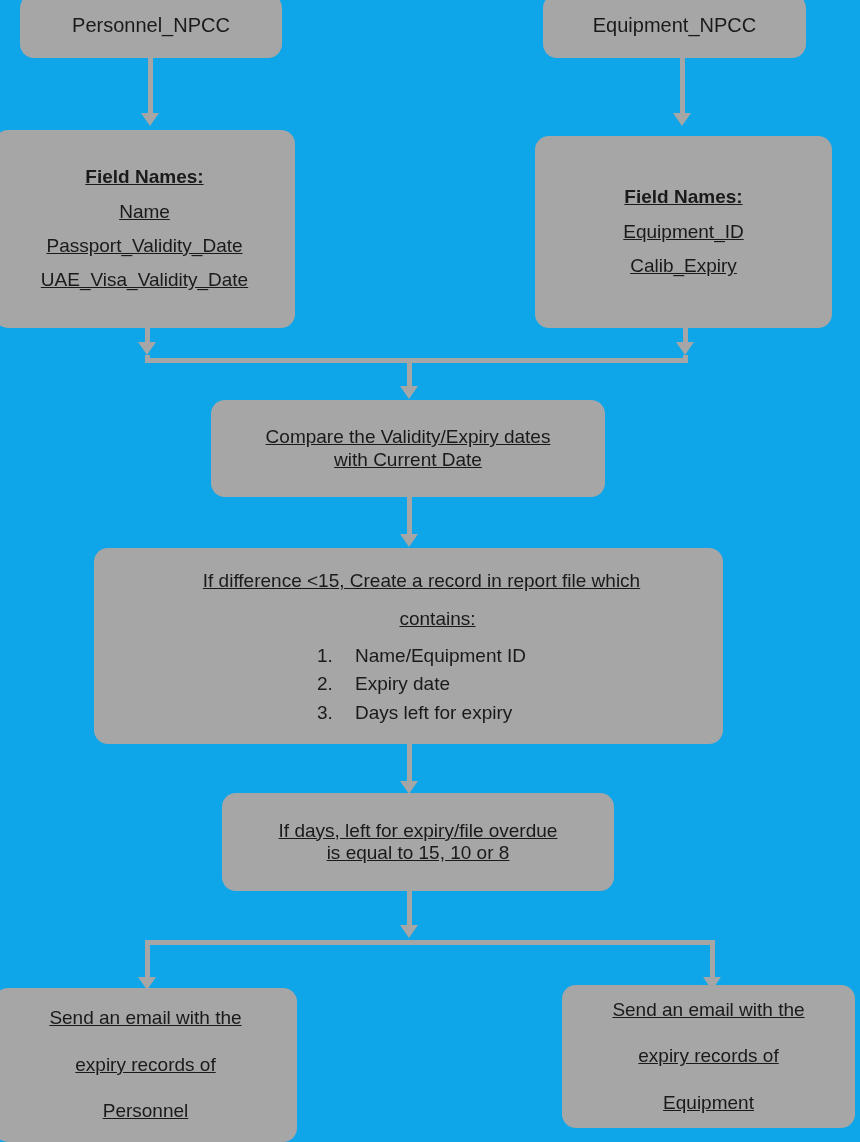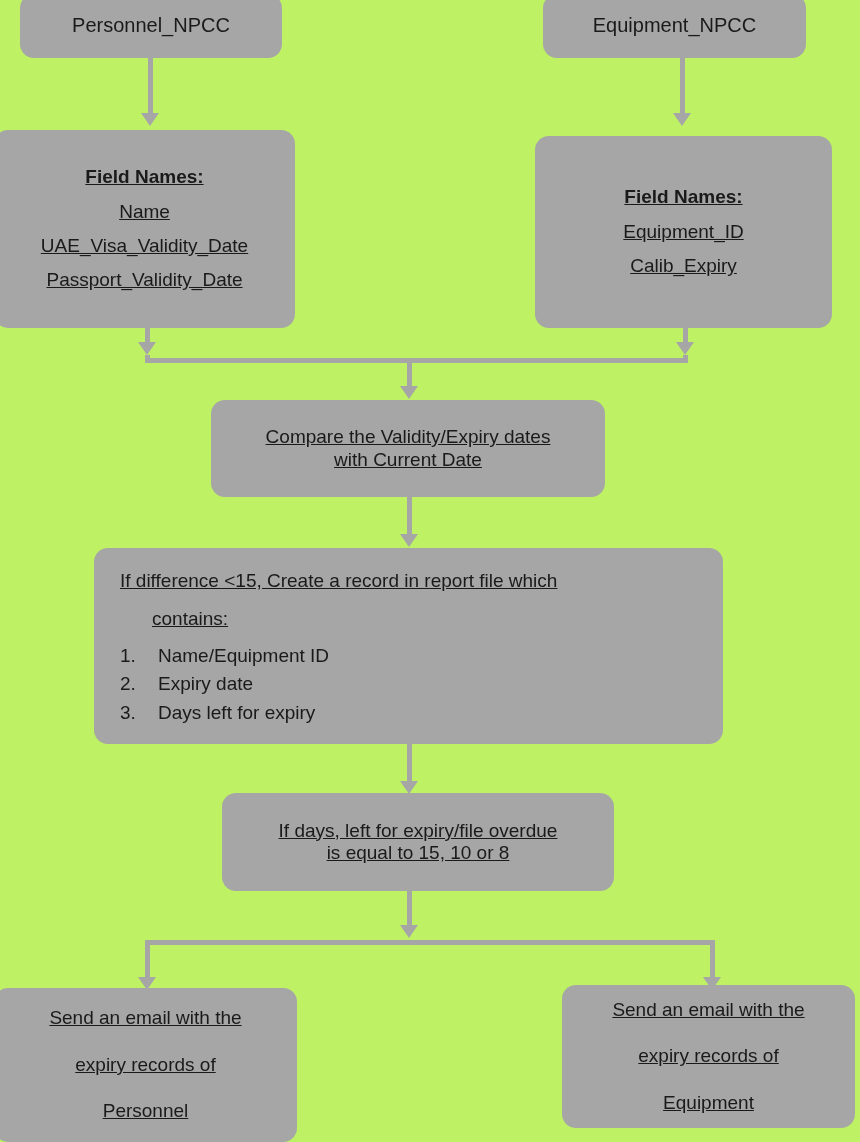--- a/index.html
+++ b/index.html
@@ -4,41 +4,41 @@
 <style>
   html, body {
     margin: 0;
     padding: 0;
     background: #000000;
   }
   #canvas {
     position: relative;
     width: 860px;
     height: 1142px;
-    background: #bef264;
+    background: #0ea5e9;
     overflow: hidden;
     font-family: "Liberation Sans", sans-serif;
   }
 
   
   .node {
     position: absolute;
     background: #a6a6a6;
     border-radius: 14px;
     box-sizing: border-box;
     color: #1a1a1a;
     display: flex;
     flex-direction: column;
     align-items: center;
     justify-content: center;
     text-align: center;
     line-height: 1.18;
   }
   .node.left-align {
-    align-items: flex-start;
+    align-items: center;
     text-align: left;
   }
 
   .t-20 { font-size: 20px; }
   .t-19 { font-size: 19px; text-decoration: underline; }
   .bold { font-weight: bold; }
 
   .line { display: block; white-space: pre; }
   .gap-sm { margin-top: 16px; margin-left: 32px; }
   .gap-md { margin-top: 12px; }
@@ -95,22 +95,22 @@
 
   <div class="vline" style="left:148px; top:58px; height:57px;"></div>
   <div class="arrowhead" style="left:141px; top:113px;"></div>
 
   <div class="vline" style="left:680px; top:58px; height:57px;"></div>
   <div class="arrowhead" style="left:673px; top:113px;"></div>
 
   <div class="node" style="left:-6px; top:130px; width:301px; height:198px;">
     <span class="line t-19 bold">Field Names:</span>
     <span class="line t-19 gap-md">Name</span>
+    <span class="line t-19 gap-md">Passport_Validity_Date</span>
     <span class="line t-19 gap-md">UAE_Visa_Validity_Date</span>
-    <span class="line t-19 gap-md">Passport_Validity_Date</span>
   </div>
 
   <div class="node" style="left:535px; top:136px; width:297px; height:192px;">
     <span class="line t-19 bold">Field Names:</span>
     <span class="line t-19 gap-md">Equipment_ID</span>
     <span class="line t-19 gap-md">Calib_Expiry</span>
   </div>
 
   <div class="vline" style="left:145px; top:328px; height:16px;"></div>
   <div class="arrowhead" style="left:138px; top:342px;"></div>

